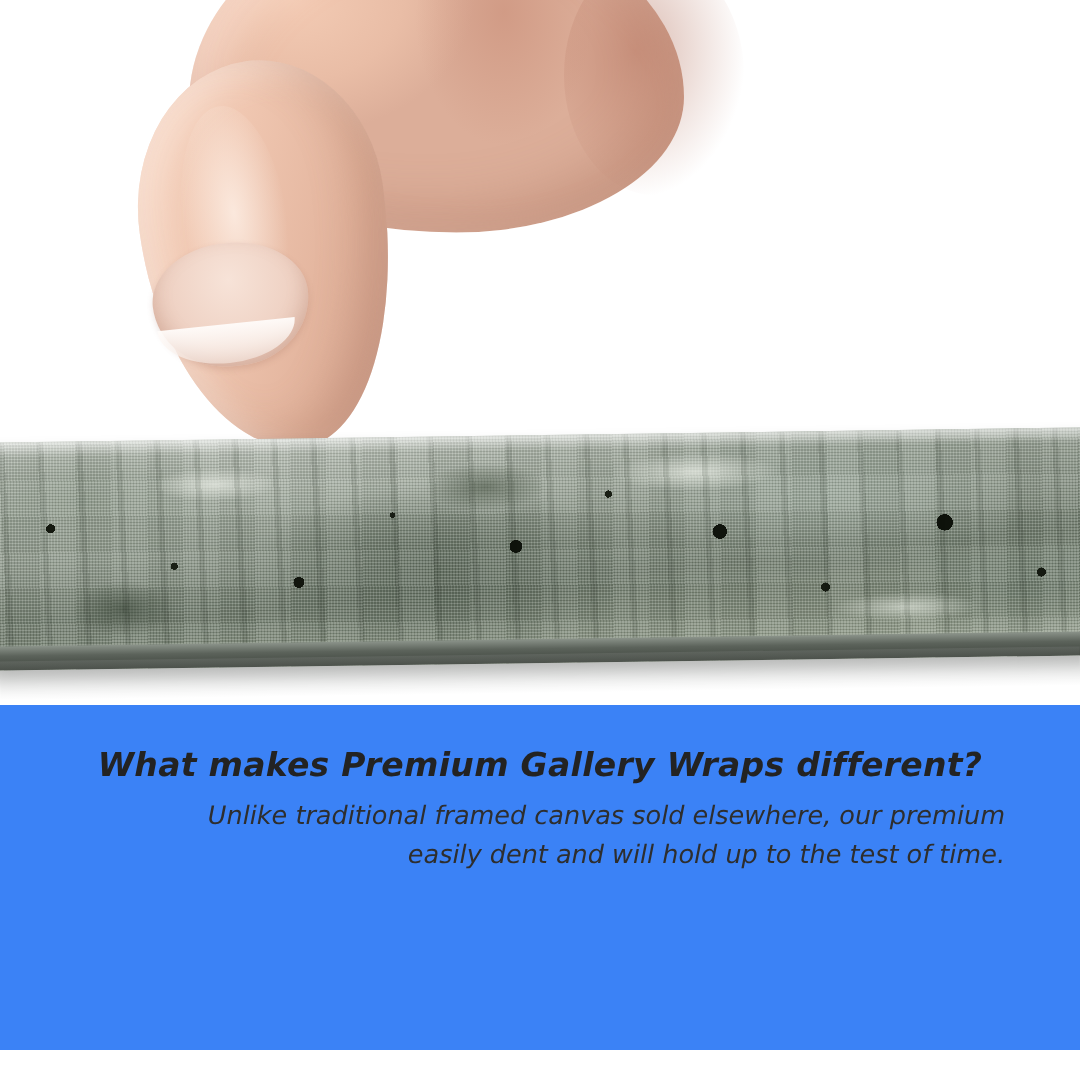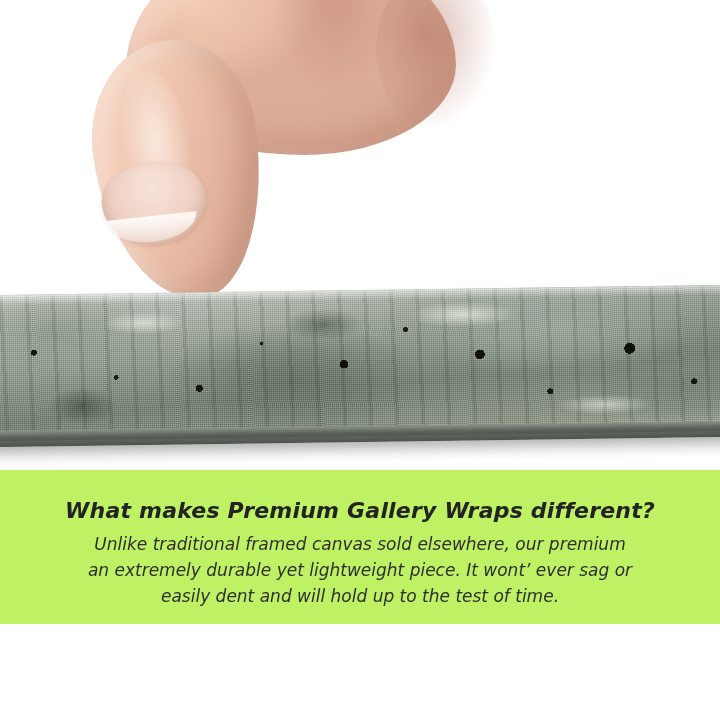--- a/index.html
+++ b/index.html
@@ -6,23 +6,23 @@
     margin: 0;
     padding: 0;
     background: #ffffff;
   }
   body {
     font-family: "DejaVu Sans", sans-serif;
   }
   .canvas {
     position: relative;
     width: 720px;
-    height: 624px;
+    height: 700px;
     overflow: hidden;
-    background: #bef264;
+    background: #3b82f6;
   }
 
   
   .photo-area {
     position: absolute;
     left: 0;
     top: 0;
     width: 720px;
     height: 470px;
     background: #ffffff;
@@ -231,20 +231,21 @@
     margin: 0 auto;
     width: 620px;
     font-size: 17px;
     font-style: italic;
     line-height: 26px;
     color: #2e2e2e;
   }
   .caption-body .line {
     display: block;
     white-space: nowrap;
+    text-align: right;
   }
 </style>
 </head>
 <body>
 
 <div class="canvas">
 
   <div class="photo-area">
 
     <div class="hand">
@@ -267,18 +268,17 @@
       <div class="bottom-edge"></div>
     </div>
     <div class="wrap-shadow"></div>
 
   </div>
 
   <div class="caption">
     <div class="caption-heading">What makes Premium Gallery Wraps different?</div>
     <div class="caption-body">
       <span class="line">Unlike traditional framed canvas sold elsewhere, our premium</span>
-      <span class="line">an extremely durable yet lightweight piece. It wont’ ever sag or</span>
       <span class="line">easily dent and will hold up to the test of time.</span>
     </div>
   </div>
 
 </div>
 
 </body></html>

